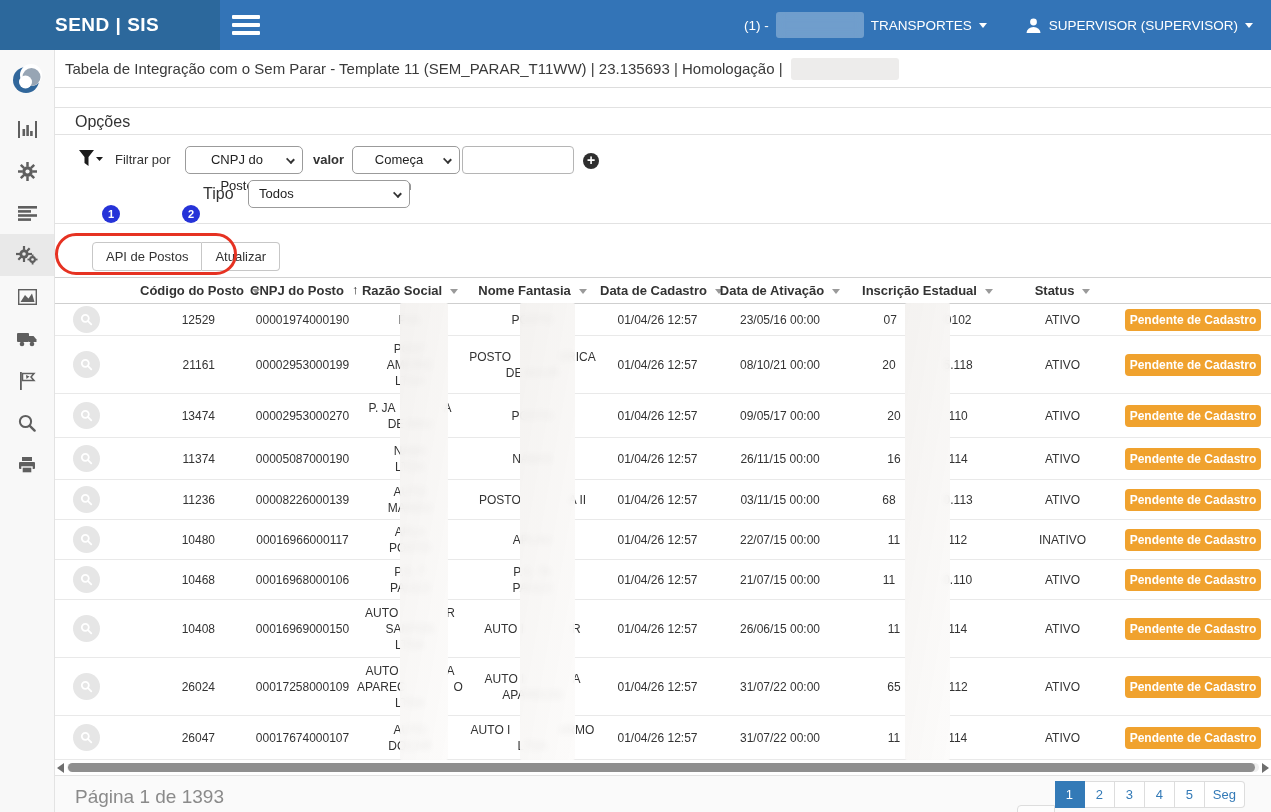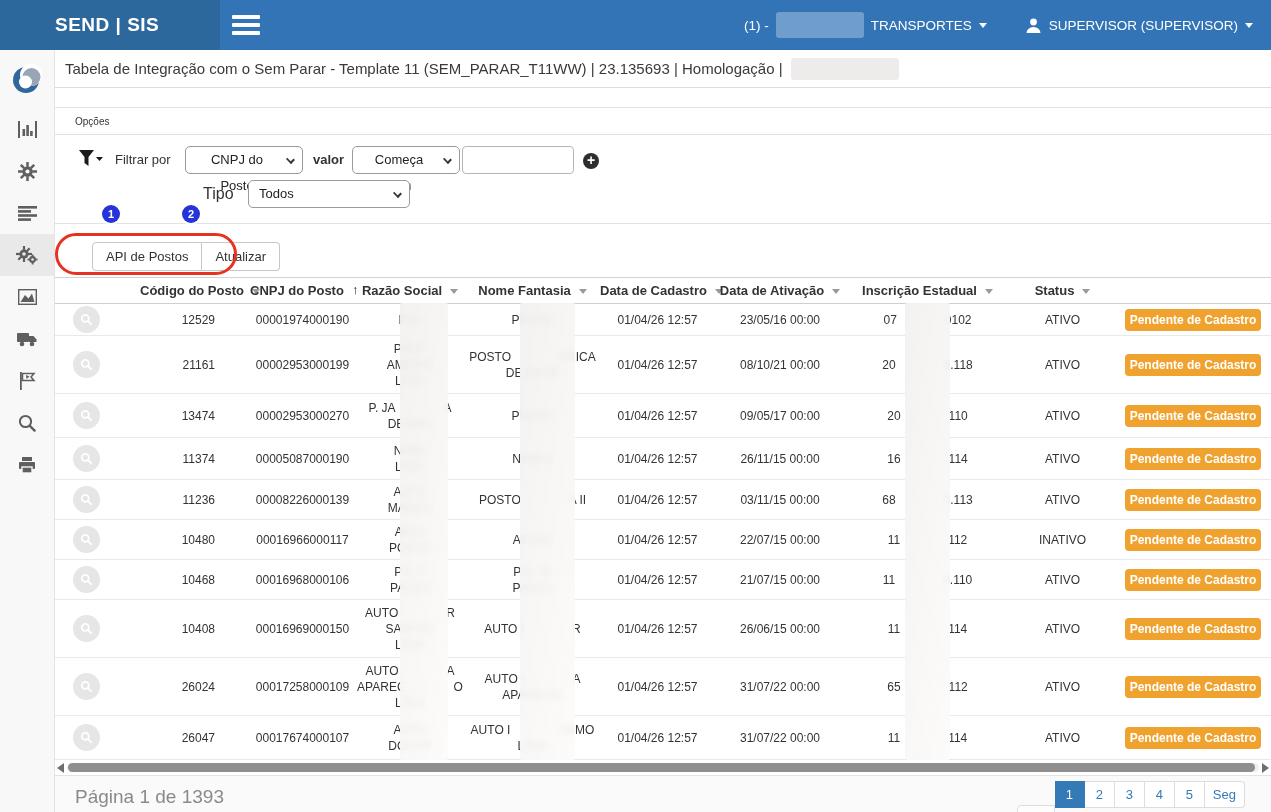--- a/index.html
+++ b/index.html
@@ -33,21 +33,21 @@
   .main { position:absolute; left:55px; top:0; width:1216px; height:762px; }
 
   
   .title-bar { position:absolute; top:0; left:0; right:0; height:38px; border-bottom:1px solid #ddd;
     display:flex; align-items:center; padding-left:10px; font-size:15px; color:#3a3a3a; gap:8px; }
   .title-blur { width:108px; height:22px; border-radius:3px; background:rgba(228,226,224,.65); backdrop-filter:blur(4px); }
 
   
   .options-panel { position:absolute; top:57px; left:0; right:0; height:117px;
     border-top:1px solid #e2e2e2; border-bottom:1px solid #e2e2e2; background:#fff; }
-  .panel-title { height:27px; line-height:27px; padding-left:20px; font-size:10px; color:#333;
+  .panel-title { height:27px; line-height:27px; padding-left:20px; font-size:16px; color:#333;
     border-bottom:1px solid #e2e2e2; }
   .filter-row { position:absolute; top:38px; left:0; right:0; height:30px; }
   .tipo-row { position:absolute; top:72px; left:0; right:0; height:30px; }
   .flabel { position:absolute; font-size:13px; color:#333; line-height:28px; }
   .fake-select { position:absolute; height:28px; border:1px solid #9b9b9b; border-radius:5px;
     background:#fff; font-size:13px; line-height:26px; text-align:center; padding:0 24px 0 10px; cursor:pointer; color:#222; }
   .fake-select .chev { position:absolute; right:8px; top:9px; width:7px; height:7px;
     border-right:2px solid #333; border-bottom:2px solid #333; transform:rotate(45deg) scale(1,.8); }
   .filter-input { position:absolute; height:28px; width:112px; border:1px solid #b5b5b5; border-radius:4px; font-size:13px; padding:0 6px; }
   .plus-btn { position:absolute; width:16px; height:16px; border-radius:50%; background:#2e2e2e; color:#fff;

